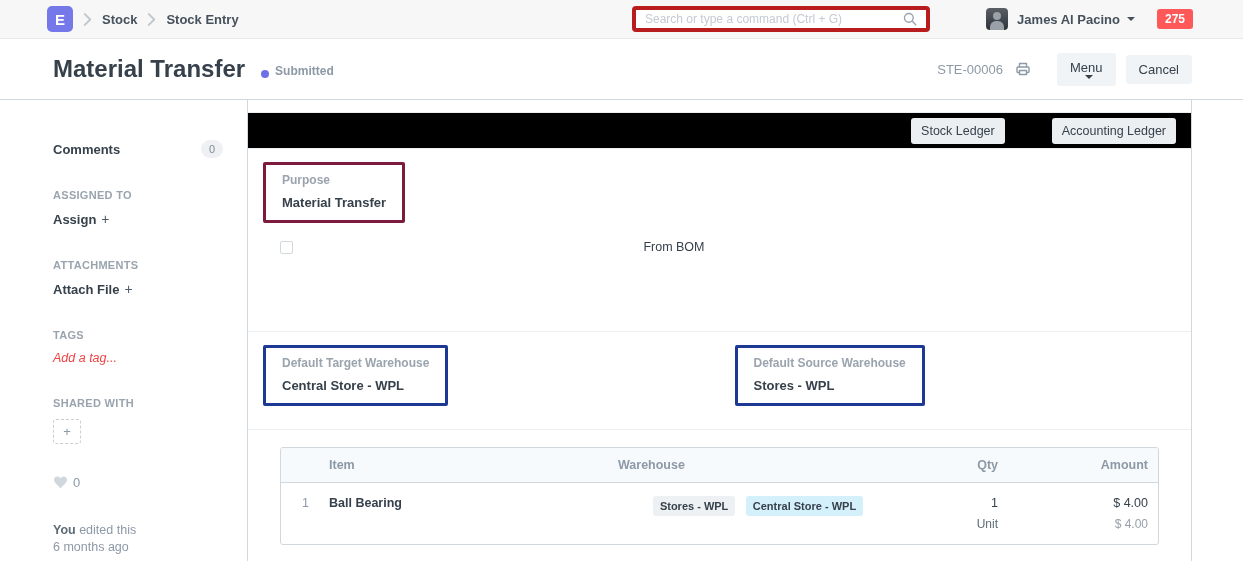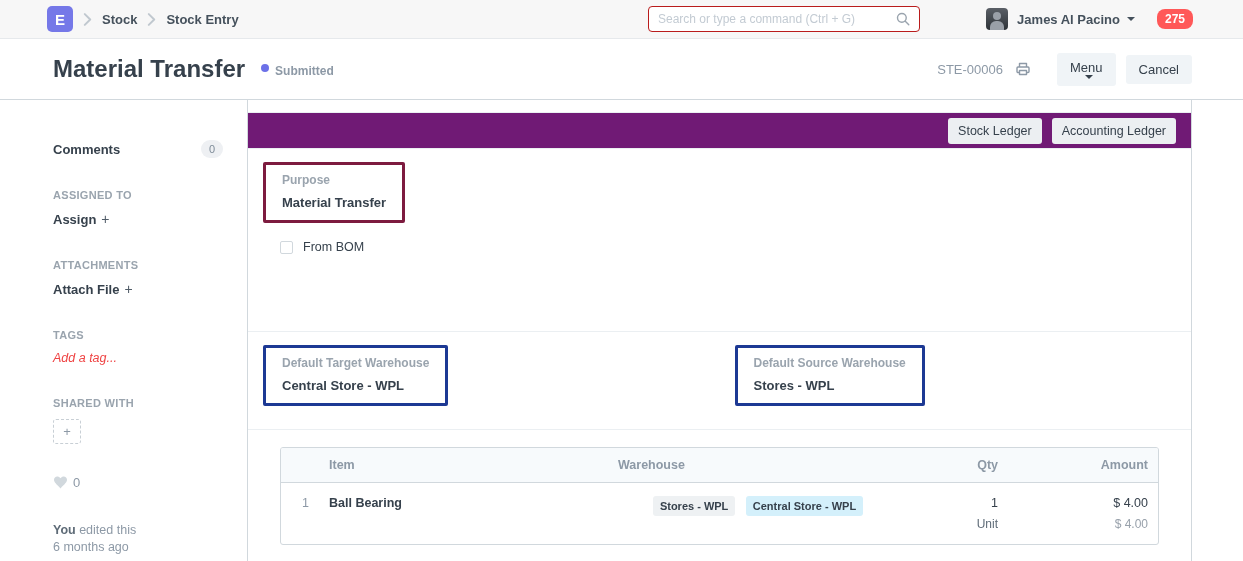--- a/index.html
+++ b/index.html
@@ -28,24 +28,24 @@
     border-radius: 5px;
     color: #fff;
     display: flex; align-items: center; justify-content: center;
     font-size: 15px; font-weight: bold;
     cursor: pointer;
   }
   .crumb-sep { margin: 0 10px; display: flex; align-items: center; }
   .crumb { font-size: 13px; font-weight: bold; color: #45515c; cursor: pointer; }
 
   .search-wrap {
-    position: absolute; left: 648px; top: 6px;
-    width: 272px; height: 26px;
+    position: absolute; left: 632px; top: 6px;
+    width: 298px; height: 26px;
     background: #fff;
-    border: 1px solid #b91c1c;
+    border: 4px solid #b91c1c;
     border-radius: 4px;
     display: flex; align-items: center;
     padding: 0 9px;
   }
   .search-wrap input {
     flex: 1; border: none; outline: none; background: transparent;
     font-family: "Liberation Sans", sans-serif;
     font-size: 12px; color: #36414c;
   }
   .search-wrap input::placeholder { color: #c3cbd3; }
@@ -68,34 +68,34 @@
   .caret {
     width: 0; height: 0; margin-left: 7px;
     border-left: 4px solid transparent; border-right: 4px solid transparent;
     border-top: 4px solid #45515c;
     display: inline-block;
   }
   .notif-badge {
     margin-left: 22px;
     background: #ff5858; color: #fff;
     font-size: 12px; font-weight: bold;
-    padding: 3px 8px; border-radius: 8px;
+    padding: 3px 8px; border-radius: 3px;
     cursor: pointer;
   }
 
   
   .page-head {
     height: 61px;
     border-bottom: 1px solid #d1d8dd;
     display: flex; align-items: center;
     padding: 0 51px 0 53px;
     background: #fff;
   }
   .page-title { font-size: 24px; font-weight: bold; color: #36414c; }
-  .indicator { display: flex; align-items: flex-start; margin-left: 16px; margin-top: 4px; }
+  .indicator { display: flex; align-items: flex-end; margin-left: 16px; margin-top: 4px; }
   .indicator-dot { width: 8px; height: 8px; border-radius: 50%; background: #6c71e8; margin-right: 6px; }
   .indicator-text { font-size: 12px; font-weight: bold; color: #8d99a6; }
   .page-actions { margin-left: auto; display: flex; align-items: center; }
   .doc-id { font-size: 13px; color: #8d99a6; margin-right: 12px; }
   .print-btn { display: flex; align-items: center; margin-right: 16px; cursor: pointer; }
   .btn {
     background: #f0f4f7; border: none; border-radius: 3px;
     font-family: "Liberation Sans", sans-serif;
     font-size: 13px; color: #36414c;
     padding: 7px 13px; margin-left: 10px; cursor: pointer;
@@ -134,25 +134,26 @@
     margin-bottom: 31px; cursor: pointer;
   }
   .likes { display: flex; align-items: center; margin-bottom: 32px; cursor: pointer; }
   .likes .num { font-size: 13px; color: #8d99a6; margin-left: 5px; }
   .edited { font-size: 12.5px; color: #8d99a6; line-height: 1.35; }
   .edited .who { font-weight: bold; color: #5e6b77; }
 
   
   .ledger-strip {
     margin-top: 12px; height: 37px;
-    background: #701a75;
+    background: #000000;
     border-top: 1px solid #ebeff2;
     border-bottom: 1px solid #ebeff2;
     display: flex; justify-content: flex-end; align-items: center;
     padding-right: 15px;
+    gap: 37px;
   }
   .btn-sm {
     background: #eceff2; border: none; border-radius: 3px;
     font-family: "Liberation Sans", sans-serif;
     font-size: 12.5px; color: #36414c;
     padding: 6px 10px; margin-left: 10px; cursor: pointer;
   }
 
   .form-section { display: flex; border-bottom: 1px solid #ebeff2; padding-top: 13px; }
   .sec-1 { height: 183px; }
@@ -162,21 +163,21 @@
   .highlight-box {
     display: inline-block;
     padding: 8px 16px 10px;
     border-radius: 2px;
   }
   .hl-maroon { border: 3px solid #7d1b3f; }
   .hl-blue   { border: 3px solid #1d3994; }
   .field-label { font-size: 12px; font-weight: bold; color: #9aa4ae; margin-bottom: 8px; }
   .field-value { font-size: 13px; font-weight: bold; color: #36414c; white-space: nowrap; }
 
-  .from-bom { display: flex; align-items: center; margin: 17px 0 0 17px; }
+  .from-bom { display: flex; align-items: center; margin: 17px 0 0 17px; justify-content: space-between; }
   .checkbox {
     width: 13px; height: 13px;
     border: 1px solid #d1d8dd; border-radius: 2px;
     background: #fff; margin-right: 10px; cursor: pointer; flex: none;
   }
   .from-bom-label { font-size: 12.5px; color: #36414c; }
 
   .field { margin-bottom: 21px; }
   .timezone { font-size: 12px; color: #a6b1b9; margin-top: 10px; }
 

